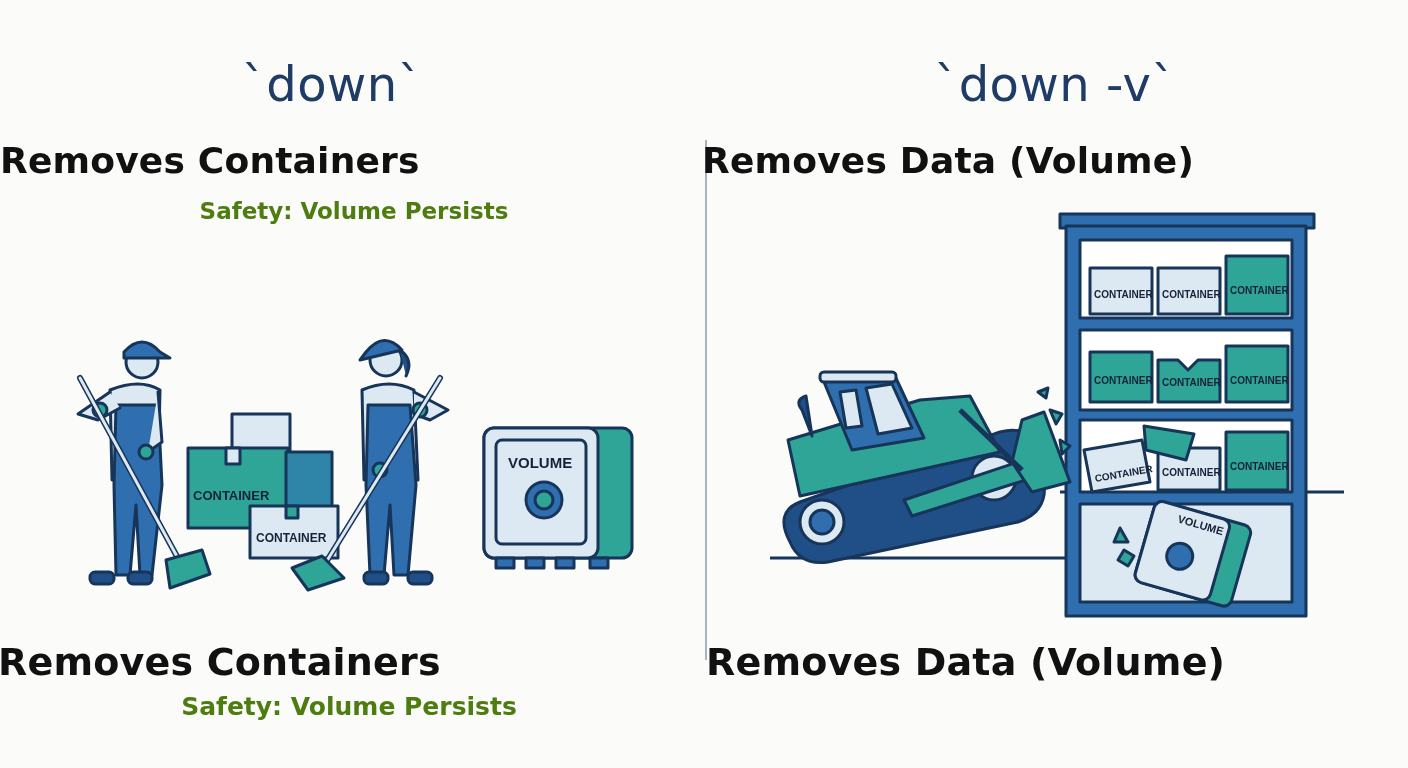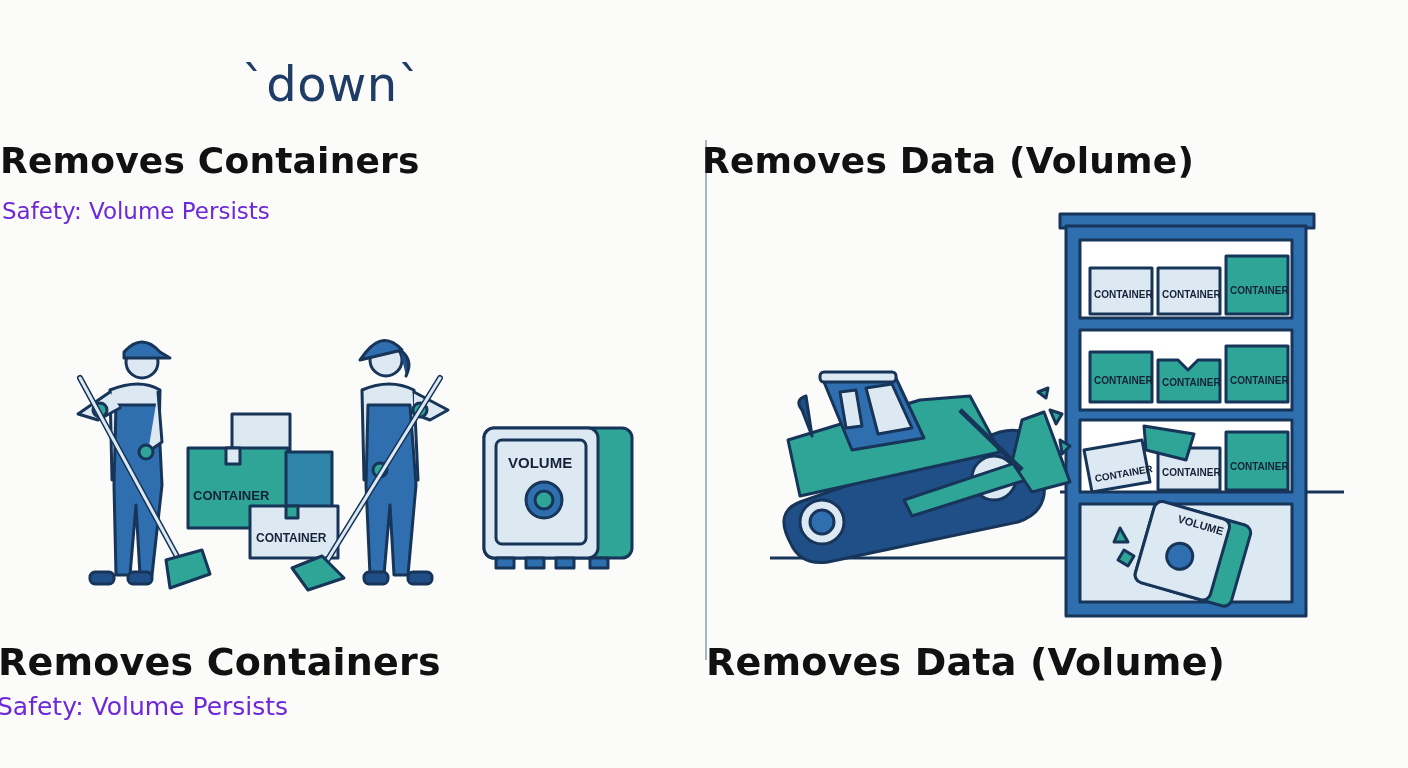--- a/index.html
+++ b/index.html
@@ -15,22 +15,22 @@
   .divider { position: absolute; left: 705px; top: 140px; width: 2px; height: 520px; background: #a8b3c2; }
   .cmd {
     position: absolute; width: 704px; text-align: center;
     font-size: 48px; font-weight: 500; color: #1f3c66; top: 56px; letter-spacing: 0.5px;
   }
   .title {
     position: absolute; width: 704px; text-align: left;
     font-size: 36px; font-weight: 600; color: #111; letter-spacing: 0.2px;
   }
   .subtitle {
-    position: absolute; width: 704px; text-align: left;
-    font-size: 23px; color: #6d28d9;
+    position: absolute; width: 704px; text-align: center;
+    font-size: 23px; color: #4d7c0f; font-weight: bold;
   }
   .panel.left .cmd { left: -20px; }
   .panel.left .title.top { top: 140px; left: 0; }
   .panel.left .subtitle.top { top: 198px; left: 2px; }
   .panel.left .title.bottom { top: 640px; left: -2px; font-size: 38px; }
   .panel.left .subtitle.bottom { top: 692px; left: -3px; font-size: 25px; }
   .panel.right .cmd { left: -1px; }
   .panel.right .title.top { top: 140px; left: -2px; }
   .panel.right .title.bottom { top: 640px; left: 2px; font-size: 38px; }
   svg.art { position: absolute; left: 0; top: 0; }
@@ -105,20 +105,21 @@
     <text class="lbl" x="508" y="468" font-size="15">VOLUME</text>
   </svg>
 
   <div class="title bottom">Removes Containers</div>
   <div class="subtitle bottom">Safety: Volume Persists</div>
 </div>
 
 <div class="divider"></div>
 
 <div class="panel right">
+  <div class="cmd">`down -v`</div>
   <div class="title top">Removes Data (Volume)</div>
 
   <svg class="art" width="704" height="768">
     <g stroke="#173459" stroke-width="3" stroke-linejoin="round">
 
       <line x1="66" y1="558" x2="380" y2="558"></line>
       <line x1="356" y1="492" x2="640" y2="492"></line>
 
       <g>
         <rect x="356" y="214" width="254" height="14" fill="#2f6fb0"></rect>

